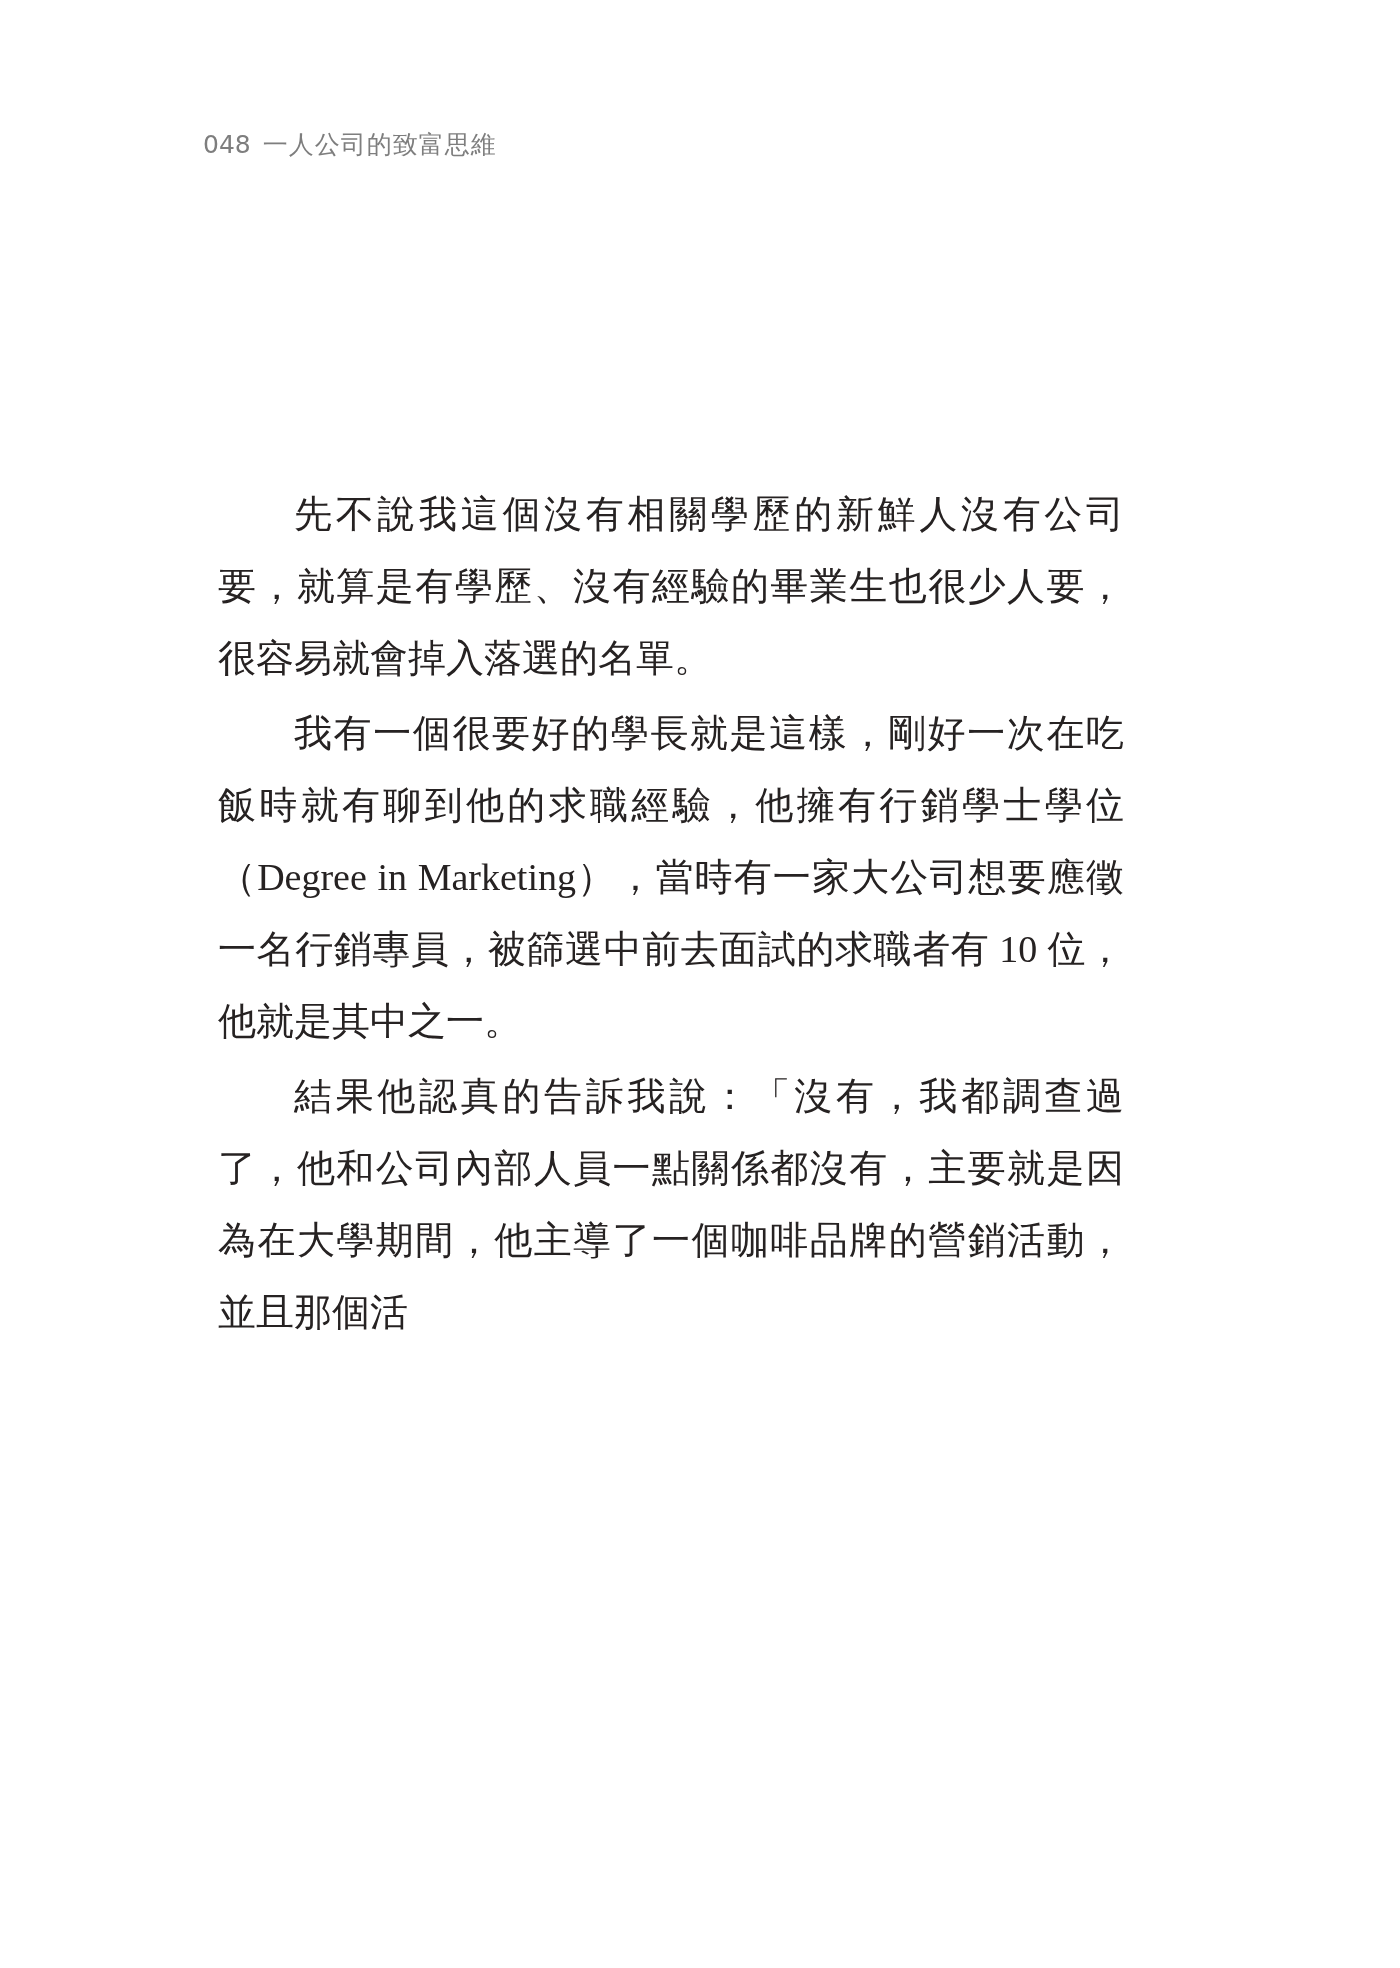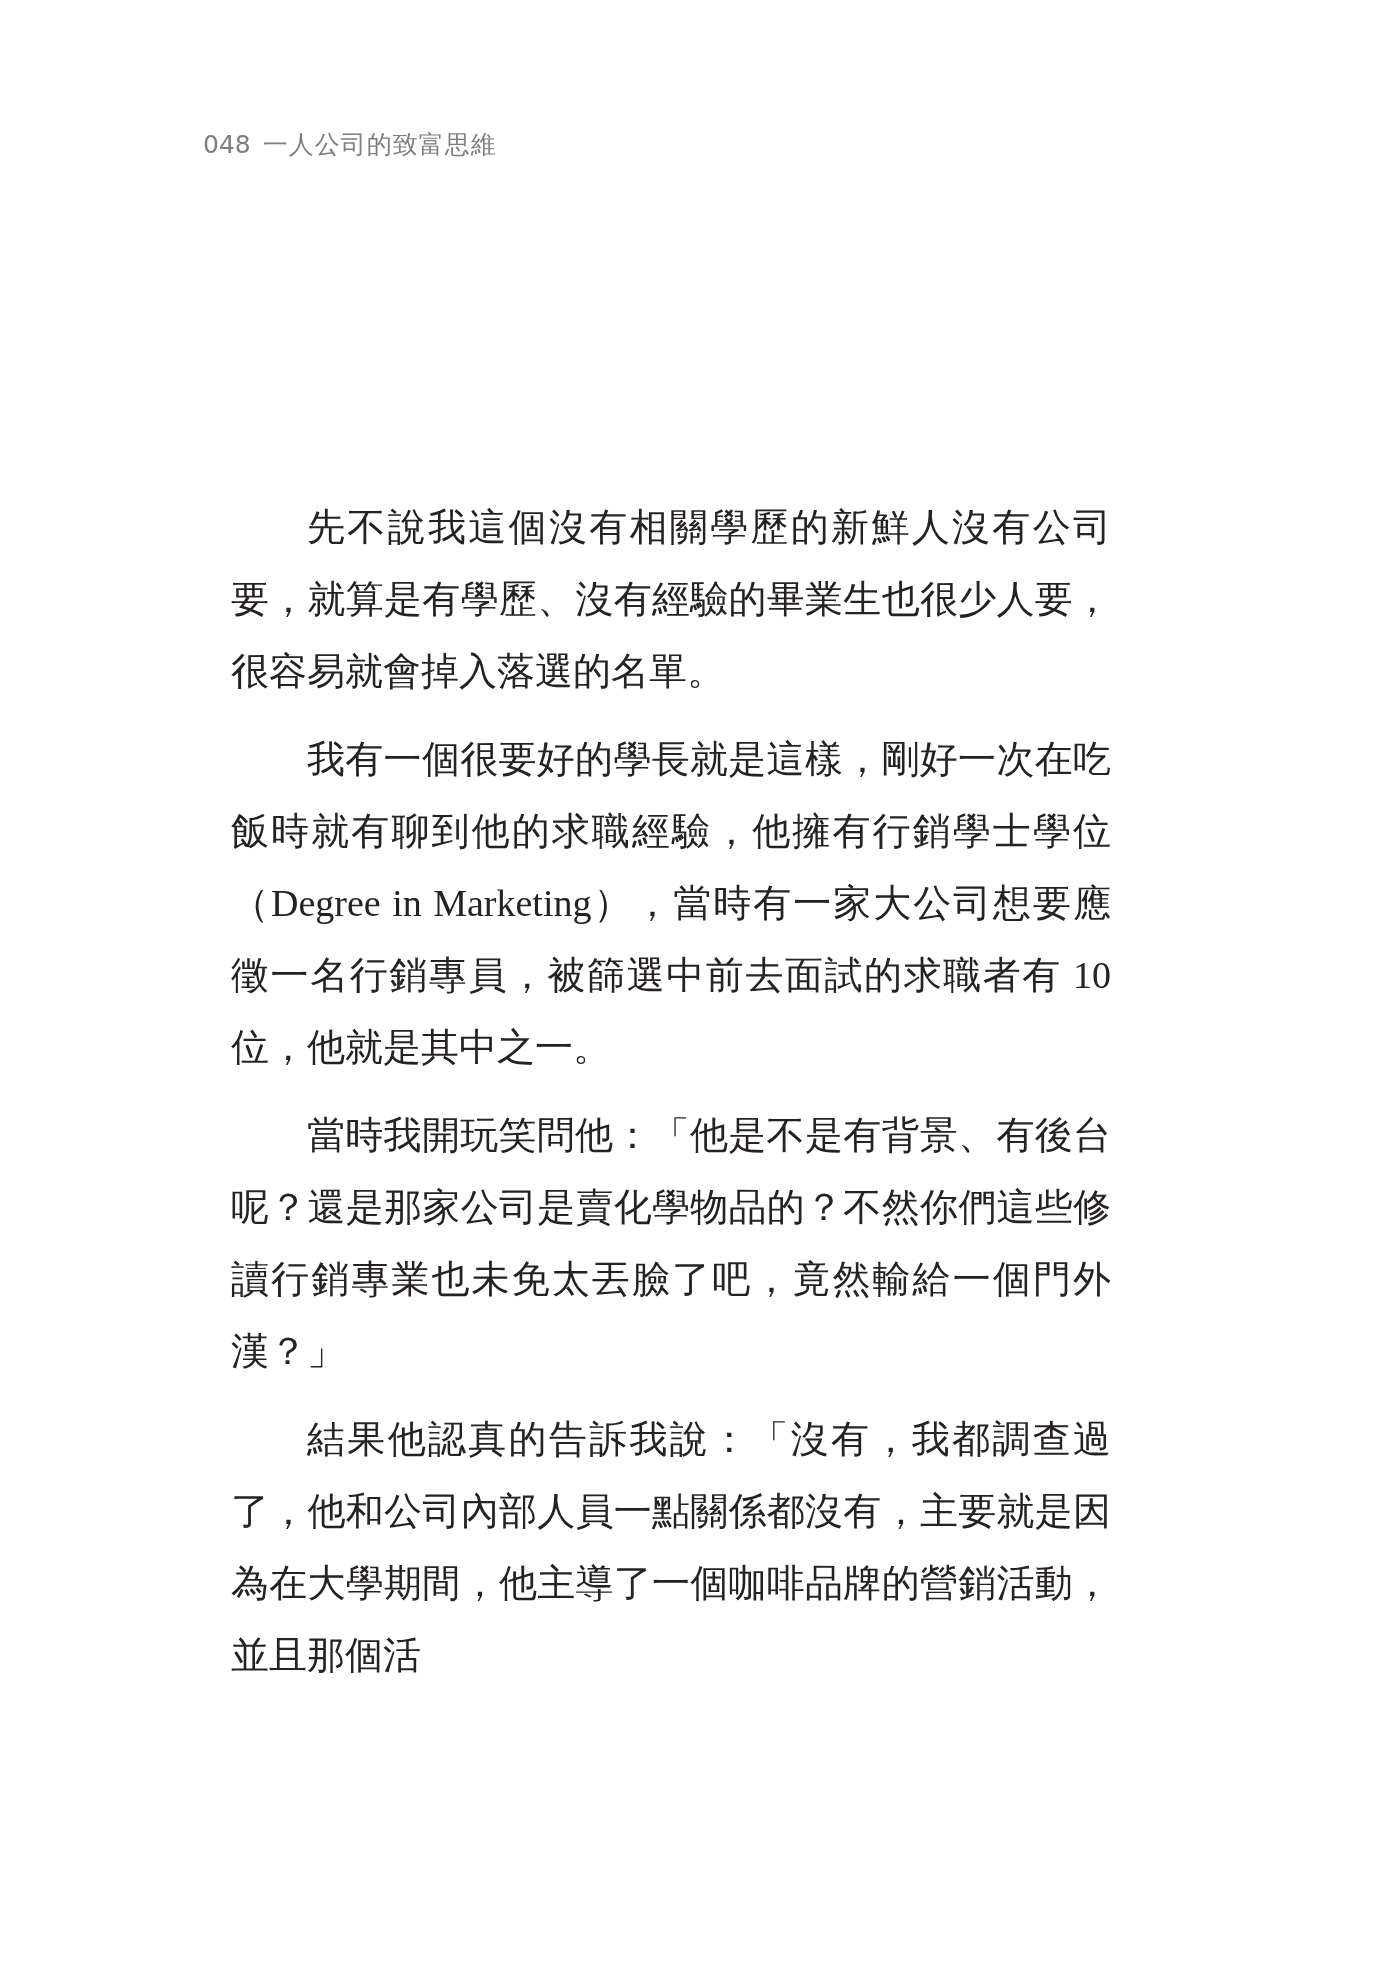--- a/index.html
+++ b/index.html
@@ -55,36 +55,35 @@
     position: absolute;
     left: 215px;
     top: 475px;
     width: 912px;
     color: #262222;
     font-size: 38px;
     line-height: 72px;
     text-align: justify;
   }
   .body-text p {
-    margin: 16px;
+    margin: 3px;
     padding: 0;
     text-indent: 2em;
   }
 </style>
 </head>
 <body>
 
 <div class="page">
 
   <div class="running-head">
     <span class="page-number">048</span>
     <span class="book-title">一人公司的致富思維</span>
   </div>
 
 
   <div class="body-text">
     <p>先不說我這個沒有相關學歷的新鮮人沒有公司要，就算是有學歷、沒有經驗的畢業生也很少人要，很容易就會掉入落選的名單。</p>
     <p>我有一個很要好的學長就是這樣，剛好一次在吃飯時就有聊到他的求職經驗，他擁有行銷學士學位（Degree in Marketing），當時有一家大公司想要應徵一名行銷專員，被篩選中前去面試的求職者有 10 位，他就是其中之一。</p>
-    <p>當時我開玩笑問他：「他是不是有背景、有後台呢？還是那家公司是賣化學物品的？不然你們這些修讀行銷專業也未免太丟臉了吧，竟然輸給一個門外漢？」</p>
     <p>結果他認真的告訴我說：「沒有，我都調查過了，他和公司內部人員一點關係都沒有，主要就是因為在大學期間，他主導了一個咖啡品牌的營銷活動，並且那個活</p>
   </div>
 
 </div>
 
 </body></html>

